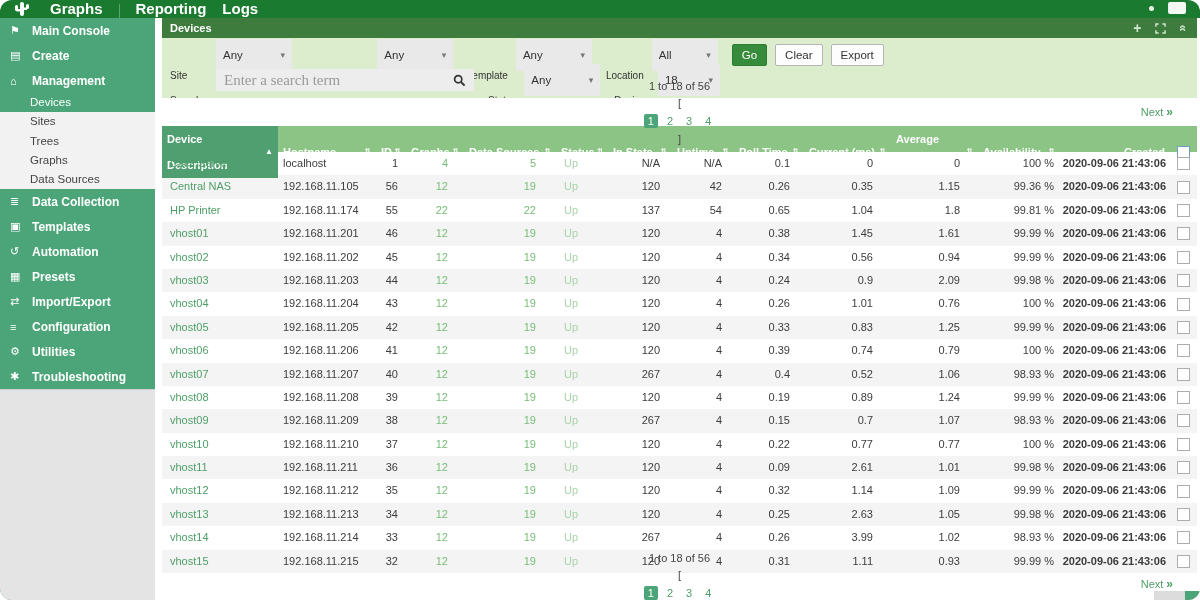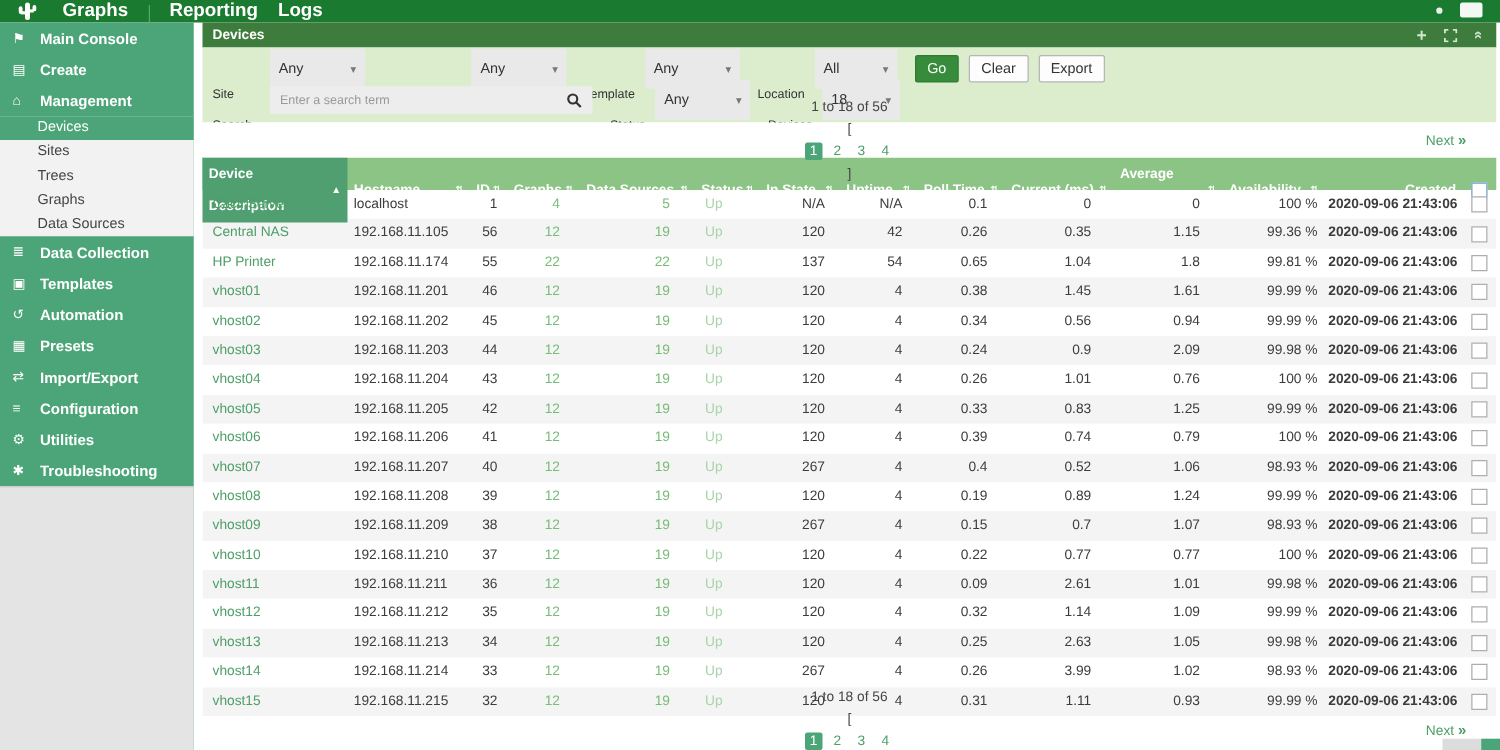--- a/index.html
+++ b/index.html
@@ -1,18 +1,18 @@
 <!DOCTYPE html>
 <html><head>
 <meta charset="utf-8">
 <style>
   * { margin:0; padding:0; box-sizing:border-box; }
   html,body { width:1200px; height:600px; overflow:hidden; }
   body { font-family:"Liberation Sans","DejaVu Sans",sans-serif; background:#fff; color:#333; }
-  .screen { position:relative; width:1200px; height:600px; overflow:hidden; }
+  .screen { position:relative; width:1200px; height:600px; overflow:hidden;border-radius:12px; }
 
   
   .topbar { position:absolute; left:0; top:0; width:1200px; height:18px; background:#1a7a2f; overflow:hidden; }
   .logo { position:absolute; left:14px; top:1px; }
   .tabs { position:absolute; left:50px; top:-5px; display:flex; align-items:center; gap:16px;
           font-size:15px; font-weight:700; color:#fff; height:26px; }
   .tab { cursor:pointer; }
   .tab-sep { width:1px; height:14px; background:#5aa56b; margin-top:6px; }
   .topbar-icons { position:absolute; right:14px; top:2px; display:flex; align-items:center; gap:14px; }
   .tb-dot { width:5px; height:5px; border-radius:50%; background:#e8f2e8; display:inline-block; }
@@ -44,22 +44,22 @@
   .flabel { font-size:10px; color:#333; margin-right:8px;margin-top:40px; }
   .fselect { background:#e9e9e9; height:22px; display:inline-flex; align-items:center;
              justify-content:space-between; padding:16px 7px; font-size:11.5px; color:#333;
              cursor:pointer; margin-right:14px; }
   .dd { color:#777; font-size:9px; margin-left:10px; }
   .w-site{width:76px} .w-coll{width:76px} .w-tpl{width:76px} .w-loc{width:66px}
   .w-status{width:76px} .w-dev{width:62px}
   .lbl-site{width:38px} .lbl-search{width:38px}
   .searchwrap { background:#ededed; height:22px; width:258px; display:inline-flex; align-items:center;
                 margin-right:14px; padding:0 8px; }
-  .searchwrap input { flex:1; border:none; background:transparent; outline:none; font-size:10px;
-                      color:#333; font-family:Liberation Sans, sans-serif; }
+  .searchwrap input { flex:1; border:none; background:transparent; outline:none; font-size:15px;
+                      color:#333; font-family:Liberation Serif, serif; }
   .searchwrap input::placeholder { color:#9a9a9a; }
   .btn { height:22px; font-size:11.5px; border-radius:2px; padding:0 9px; cursor:pointer;
          font-family:inherit; margin-right:8px; }
   .btn-go { background:#368c3b; border:1px solid #2d7c32; color:#fff; }
   .btn-plain { background:#fdfdfd; border:1px solid #b5b5b5; color:#333; }
 
   
   .pagebar { position:relative; background:#fff; display:flex; align-items:center; justify-content:center; }
   .pagebar.top { height:28px; }
   .pagebar.bottom { height:22px; }

